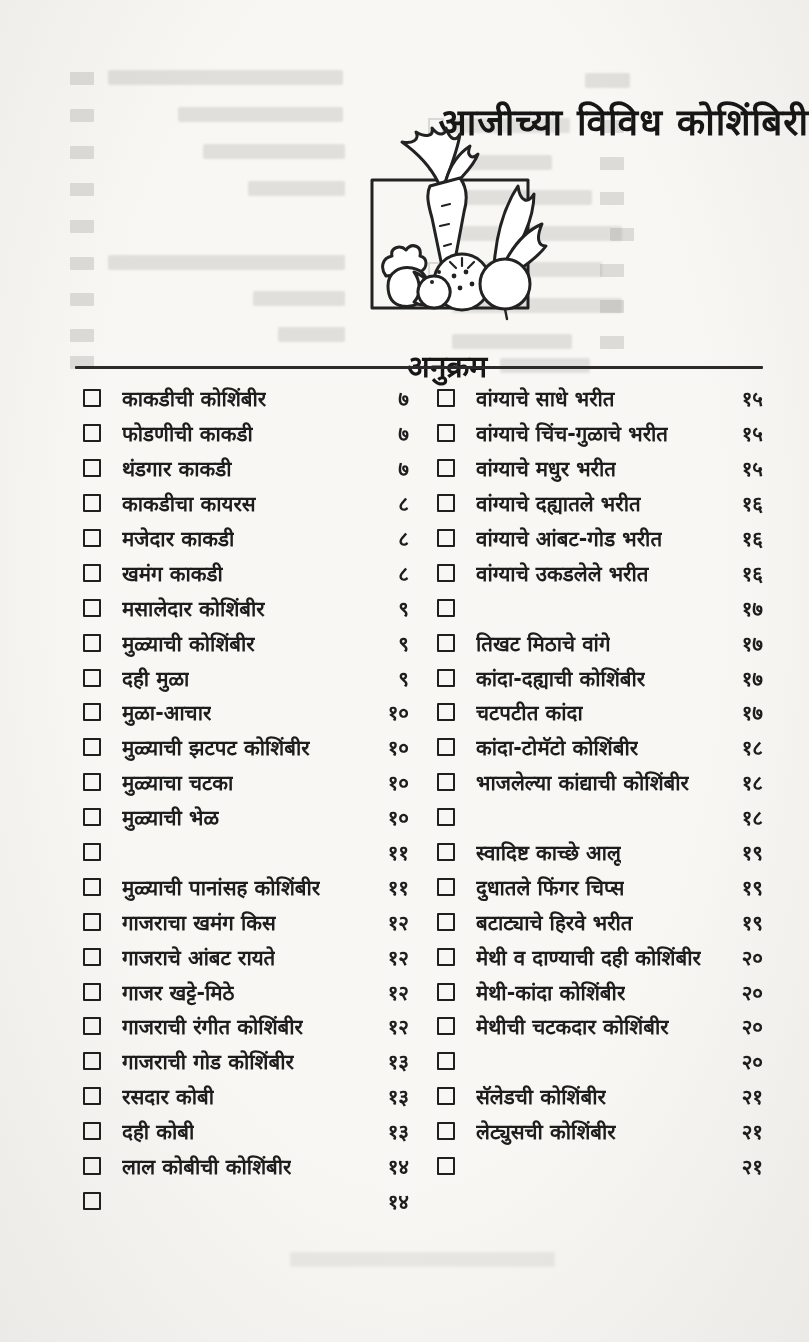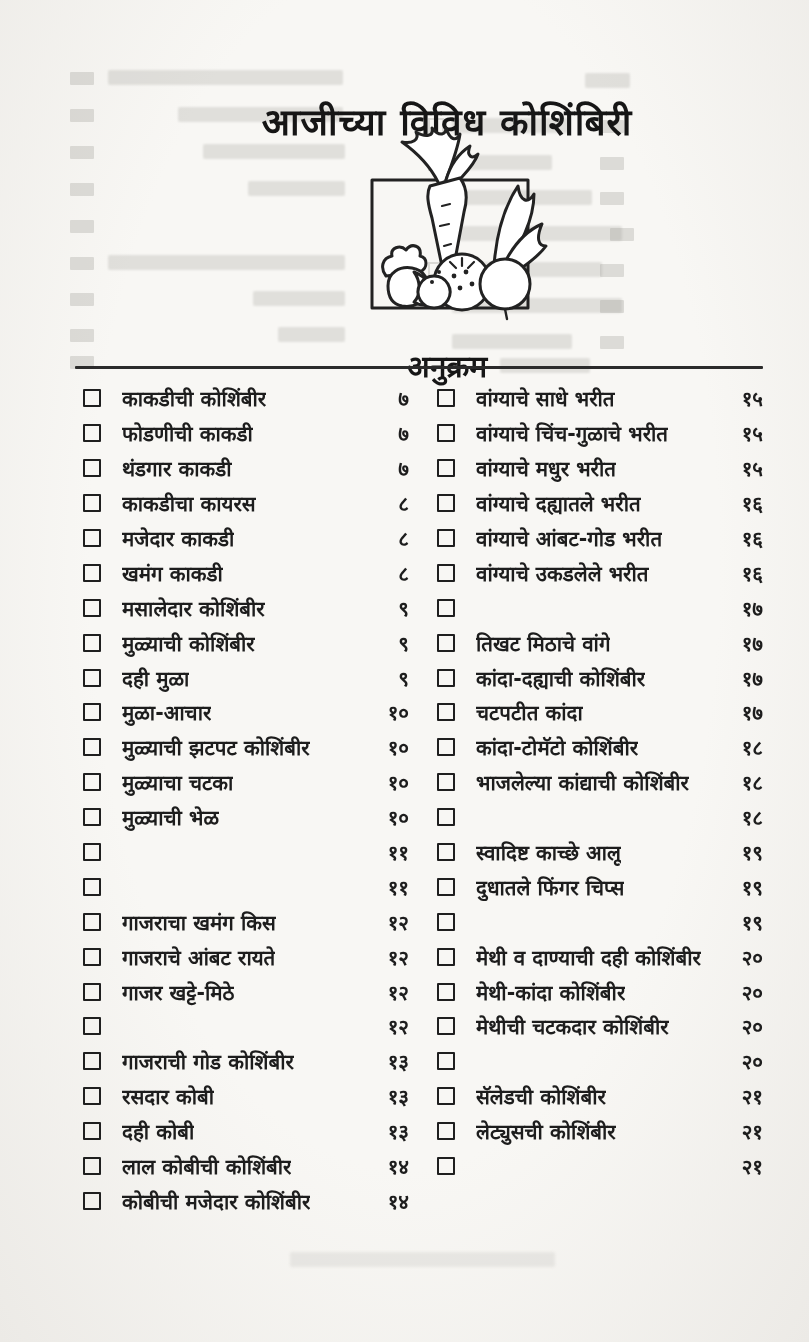--- a/index.html
+++ b/index.html
@@ -4,21 +4,21 @@
 <style>
   html,body{margin:0;padding:0;}
   body{
     width:809px;height:1342px;position:relative;overflow:hidden;
     background:radial-gradient(ellipse at 50% 42%, #f8f7f4 55%, #eceae6 100%);
     font-family:"DejaVu Sans", sans-serif;
     color:#1c1c1c;
   }
   .page-title{
     position:absolute;left:85px;width:724px;top:70px;
-    text-align:center;font-size:37px;font-weight:bold;letter-spacing:1px;
+    text-align:right;font-size:37px;font-weight:bold;letter-spacing:1px;
     color:#161616;
   }
   .illustration{
     position:absolute;left:342px;top:126px;width:212px;height:202px;
   }
   .contents-heading{
     position:absolute;left:85px;width:724px;top:320px;
     text-align:center;font-size:30px;font-weight:bold;color:#161616;
   }
   .toc-rule{
@@ -216,39 +216,41 @@
         <span class="box"></span>
         <span class="lab">मुळ्याची भेळ</span>
         <span class="pg">१०</span>
       </div>
       <div class="row">
         <span class="box"></span>
         <span class="pg">११</span>
       </div>
       <div class="row">
         <span class="box"></span>
+        <span class="lab">मुळ्याची पानांसह कोशिंबीर</span>
         <span class="pg">११</span>
       </div>
       <div class="row">
         <span class="box"></span>
         <span class="lab">गाजराचा खमंग किस</span>
         <span class="pg">१२</span>
       </div>
       <div class="row">
         <span class="box"></span>
         <span class="lab">गाजराचे आंबट रायते</span>
         <span class="pg">१२</span>
       </div>
       <div class="row">
         <span class="box"></span>
         <span class="lab">गाजर खट्टे-मिठे</span>
         <span class="pg">१२</span>
       </div>
       <div class="row">
         <span class="box"></span>
+        <span class="lab">गाजराची रंगीत कोशिंबीर</span>
         <span class="pg">१२</span>
       </div>
       <div class="row">
         <span class="box"></span>
         <span class="lab">गाजराची गोड कोशिंबीर</span>
         <span class="pg">१३</span>
       </div>
       <div class="row">
         <span class="box"></span>
         <span class="lab">रसदार कोबी</span>
@@ -259,21 +261,20 @@
         <span class="lab">दही कोबी</span>
         <span class="pg">१३</span>
       </div>
       <div class="row">
         <span class="box"></span>
         <span class="lab">लाल कोबीची कोशिंबीर</span>
         <span class="pg">१४</span>
       </div>
       <div class="row">
         <span class="box"></span>
-        <span class="lab">कोबीची मजेदार कोशिंबीर</span>
         <span class="pg">१४</span>
       </div>
     </div>
   <div class="toc-col">
       <div class="row">
         <span class="box"></span>
         <span class="lab">वांग्याचे साधे भरीत</span>
         <span class="pg">१५</span>
       </div>
       <div class="row">
@@ -339,20 +340,21 @@
         <span class="lab">स्वादिष्ट काच्छे आलू</span>
         <span class="pg">१९</span>
       </div>
       <div class="row">
         <span class="box"></span>
         <span class="lab">दुधातले फिंगर चिप्स</span>
         <span class="pg">१९</span>
       </div>
       <div class="row">
         <span class="box"></span>
+        <span class="lab">बटाट्याचे हिरवे भरीत</span>
         <span class="pg">१९</span>
       </div>
       <div class="row">
         <span class="box"></span>
         <span class="lab">मेथी व दाण्याची दही कोशिंबीर</span>
         <span class="pg">२०</span>
       </div>
       <div class="row">
         <span class="box"></span>
         <span class="lab">मेथी-कांदा कोशिंबीर</span>

